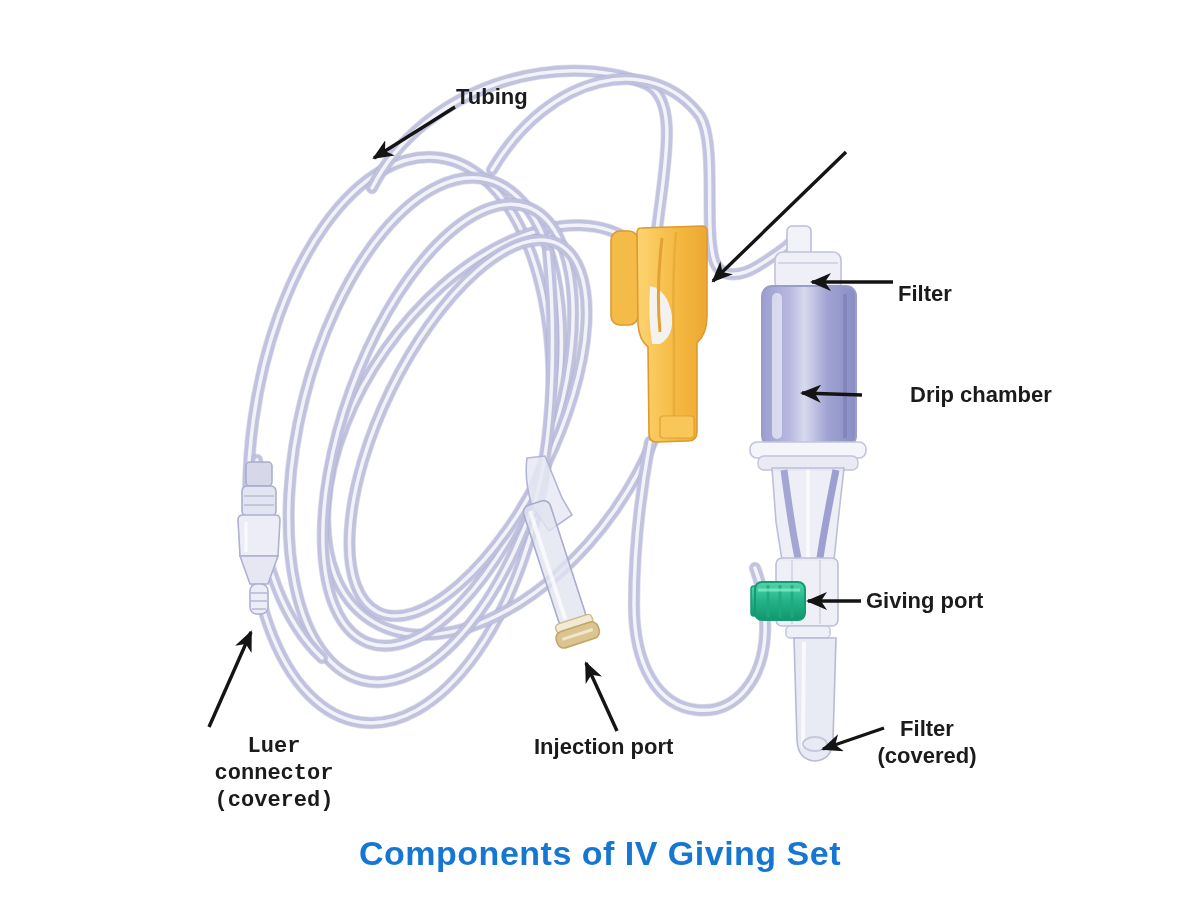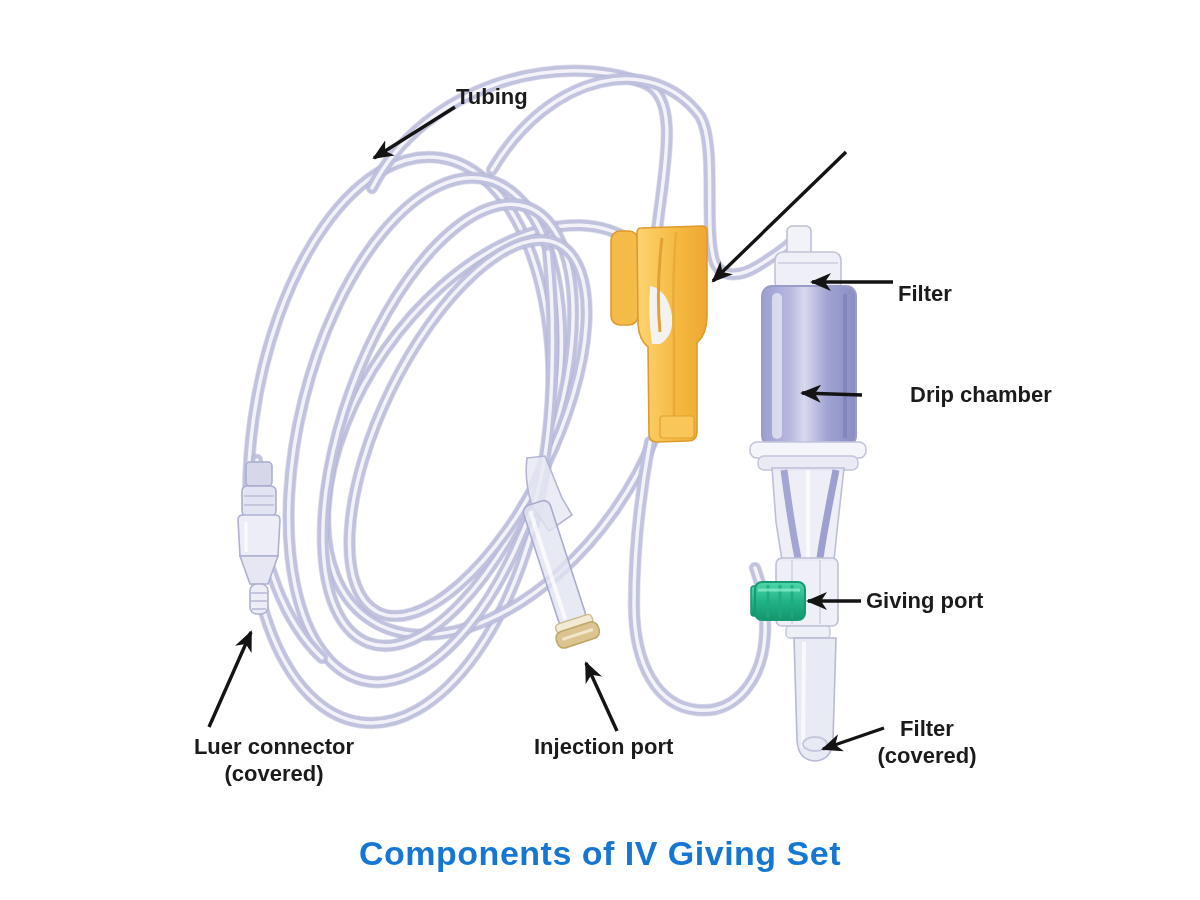--- a/index.html
+++ b/index.html
@@ -211,19 +211,19 @@
 
   <div class="lbl center" style="left:860px;top:715px;width:134px;">
     <span>Filter</span>
     <span>(covered)</span>
   </div>
 
   <div class="lbl" style="left:534px;top:733px;">
     <span>Injection port</span>
   </div>
 
-  <div class="lbl center" style="left:188px;top:733px;width:172px;">
+  <div class="lbl center" style="left:188px;top:733px;width:172px;font-family:Liberation Mono, monospace;">
     <span>Luer connector</span>
     <span>(covered)</span>
   </div>
 
   <div class="title">Components of IV Giving Set</div>
 </div>
 
 </body></html>

